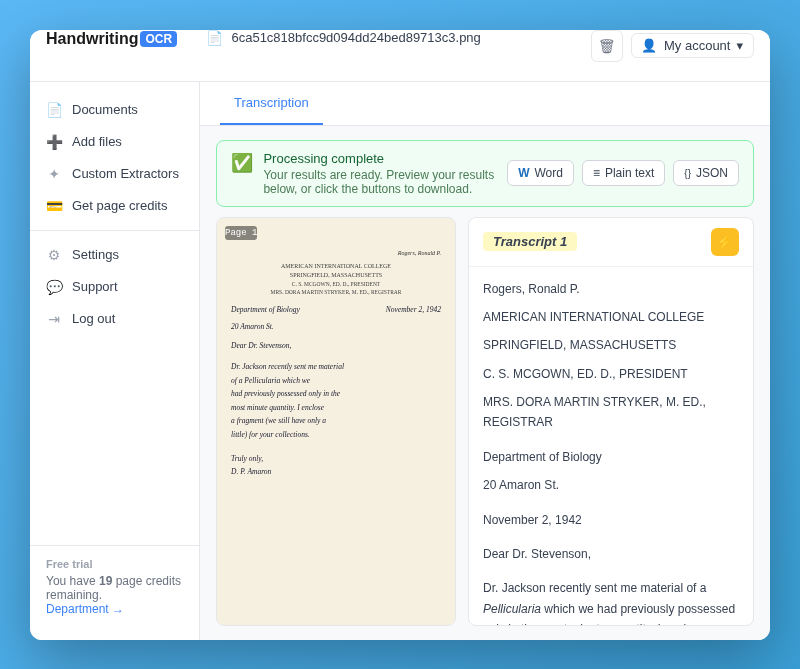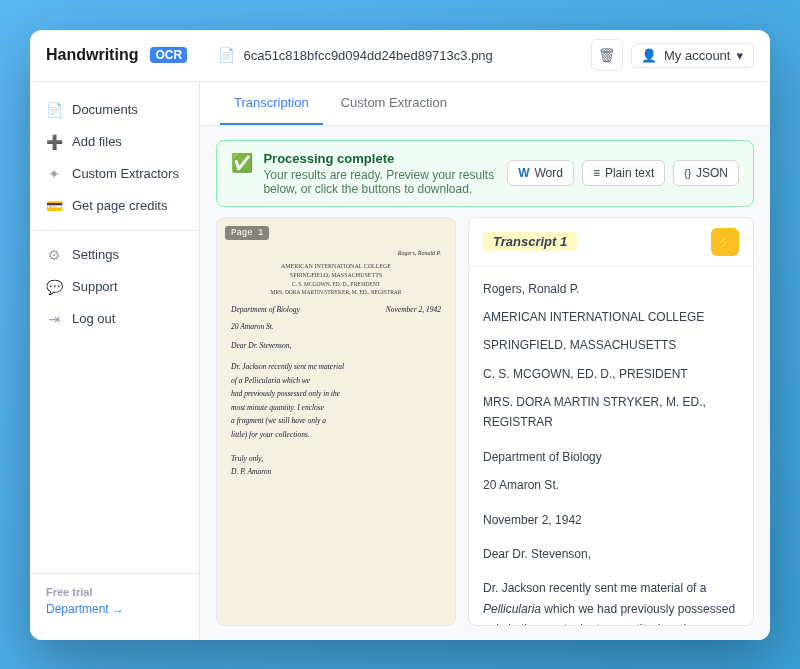--- a/index.html
+++ b/index.html
@@ -21,44 +21,43 @@
       box-shadow: 0 20px 60px rgba(0,0,0,0.3);
       display: flex;
       flex-direction: column;
       overflow: hidden;
     }
     
     .header {
       background: #fff;
       border-bottom: 1px solid #e5e7eb;
       display: flex;
-      align-items: center;
+      align-items: flex-start;
       padding: 0 16px;
       height: 52px;
       flex-shrink: 0;
-      gap: 12px;
     }
     .logo {
       display: flex;
       align-items: center;
       gap: 2px;
       font-size: 16px;
       font-weight: 600;
       color: #1a1a1a;
       min-width: 160px;
     }
     .logo-handwriting { color: #1a1a1a; font-weight: 700; }
     .logo-ocr {
       background: #3b82f6;
       color: #fff;
       font-size: 12px;
       font-weight: 700;
       padding: 1px 5px;
       border-radius: 4px;
-      margin-left: 10px;
+      margin-left: 0;
     }
     .header-file {
       flex: 1;
       display: flex;
       align-items: center;
       gap: 8px;
       font-size: 13px;
       color: #374151;
     }
     .file-icon { color: #6b7280; font-size: 14px; }
@@ -163,21 +162,21 @@
       align-items: center;
       justify-content: space-between;
       flex-shrink: 0;
     }
     .banner-left { display: flex; align-items: flex-start; gap: 10px; }
     .banner-check {
       color: #22c55e;
       font-size: 18px;
       margin-top: 1px;
     }
-    .banner-title { font-size: 13px; font-weight: 700; color: #166534; margin-bottom: 2px; }
+    .banner-title { font-size: 13px; font-weight: 400; color: #166534; margin-bottom: 2px; }
     .banner-desc { font-size: 12px; color: #4b7c57; }
     .banner-buttons { display: flex; gap: 8px; }
     .btn-download {
       display: flex; align-items: center; gap: 5px;
       border: 1px solid #d1d5db;
       border-radius: 6px;
       background: #fff;
       padding: 5px 10px;
       font-size: 12px;
       color: #374151;
@@ -334,32 +333,34 @@
           <span class="s-icon">💬</span>
           <span>Support</span>
         </div>
         <div class="sidebar-item">
           <span class="s-icon">⇥</span>
           <span>Log out</span>
         </div>
       </nav>
       <div class="sidebar-footer">
         <div class="trial-label">Free trial</div>
+        <div>
+          <span>You have</span>
+          <strong>19</strong>
+          <span> page credits remaining.</span>
+        </div>
         <div class="subscribe-link">Department →</div>
       </div>
     </div>
 
     <div class="content">
 
       <div class="tabs-bar">
         <div class="tab active">
           <span>Transcription</span>
-        </div>
-        <div class="tab">
-          <span>Custom Extraction</span>
         </div>
       </div>
 
       <div class="banner">
         <div class="banner-left">
           <span class="banner-check">✅</span>
           <div>
             <div class="banner-title">Processing complete</div>
             <div class="banner-desc">
               <span>Your results are ready. Preview your results below, or click the buttons to download.</span>
@@ -380,21 +381,21 @@
             <span>JSON</span>
           </button>
         </div>
       </div>
 
       <div class="results-area">
 
         <div class="doc-panel">
           <div class="doc-image-container">
             <div class="letter-paper">
-              <div style="position:absolute;top:8px;left:8px;background:rgba(0,0,0,0.45);color:#fff;font-size:9px;padding:2px 6px;border-radius:3px;">Page 1</div>
+              <div style="position:absolute;top:8px;left:8px;background:rgba(0,0,0,0.45);color:#fff;font-size:9px;padding:2px 0;border-radius:3px;">Page 1</div>
               <div style="margin-top:16px;">
                 <div style="text-align:right;font-size:6px;font-family:serif;color:#333;margin-bottom:6px;font-style:italic;">Rogers, Ronald P.</div>
               </div>
               <div class="letter-header-text">
                 <div>AMERICAN INTERNATIONAL COLLEGE</div>
                 <div>SPRINGFIELD, MASSACHUSETTS</div>
                 <div style="font-size:5.5px;">C. S. MCGOWN, ED. D., PRESIDENT</div>
                 <div style="font-size:5.5px;">MRS. DORA MARTIN STRYKER, M. ED., REGISTRAR</div>
               </div>
               <div class="letter-handwriting">

